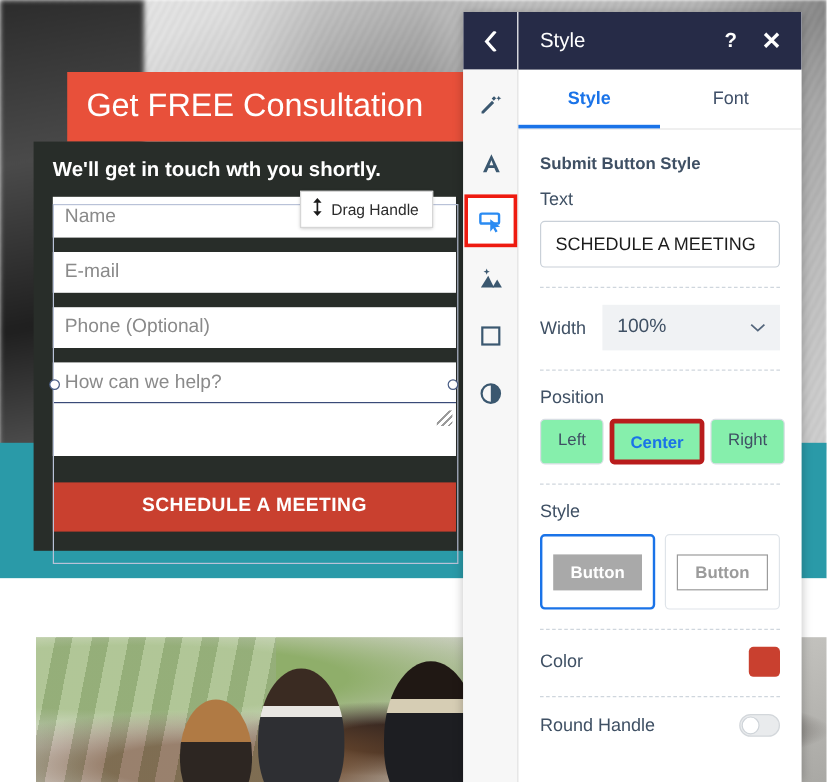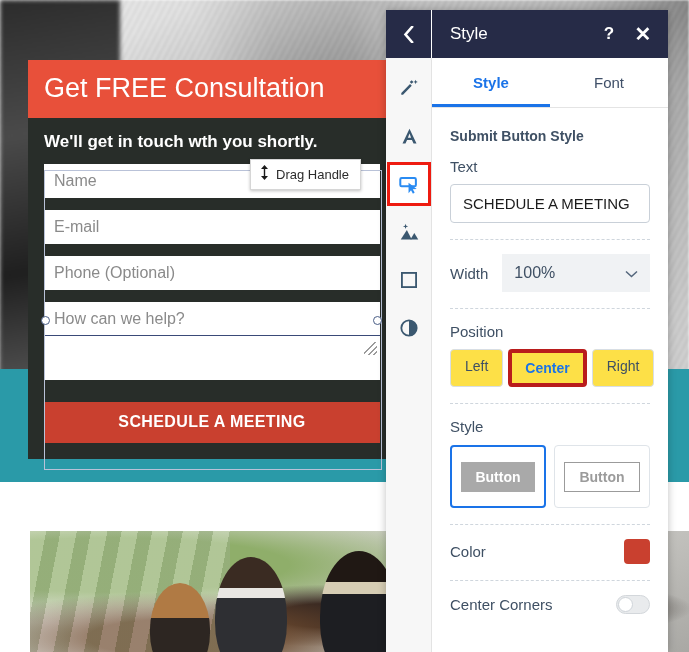--- a/index.html
+++ b/index.html
@@ -289,21 +289,21 @@
   }
 
   .seg-group { display:flex; gap:5px; margin-top:9px; }
   .seg {
     border:1px solid #d8dee4;
     border-radius:4px;
     padding:8px 14px;
     font-size:14px;
     color:#3f5064;
     cursor:pointer;
-    background:#fde047;
+    background:#86efac;
   }
   .seg.active { border:4px solid #b91c1c; color:#1a73e8; font-weight:bold; padding:7px 13px; }
 
   .style-group { display:flex; gap:8px; margin-top:10px; }
   .style-card {
     width:96px; height:63px;
     border:1px solid #dfe4e9; border-radius:4px;
     display:flex; align-items:center; justify-content:center;
     cursor:pointer; background:#ffffff;
     box-sizing:border-box;
@@ -342,21 +342,21 @@
     <div class="teal-band" style="background: rgb(42, 154, 168);"></div>
     <div class="white-below"></div>
     <div class="lower-photo">
       <div class="glass-strip"></div>
       <div class="person p-woman"></div>
       <div class="person p-man1"></div>
       <div class="person p-man2"></div>
     </div>
 
     <div id="form-widget">
-      <div class="form-head" style="background: rgb(232, 80, 58);">Get FREE Consultation</div>
+      <div class="form-head" style="background: rgb(232, 80, 58); margin-left: 28px;">Get FREE Consultation</div>
       <div class="form-body" style="background: rgb(40, 45, 41);">
         <div class="form-sub">We'll get in touch wth you shortly.</div>
         <input class="field" placeholder="Name" style="">
         <input class="field" placeholder="E-mail" style="">
         <input class="field" placeholder="Phone (Optional)" style="">
         <div class="textarea-wrap">
           <textarea class="field textarea-field" placeholder="How can we help?" style=""></textarea>
           <div class="ta-divider"></div>
           <div class="ta-grip"></div>
         </div>
@@ -505,21 +505,21 @@
           <div class="divider"></div>
 
           <div class="block row-between">
             <div class="row-label">Color</div>
             <div class="swatch" style="background: rgb(201, 64, 47);"></div>
           </div>
 
           <div class="divider"></div>
 
           <div class="block row-between">
-            <div class="row-label">Center Corners</div>
+            <div class="row-label">Round Handle</div>
             <div class="toggle">
               <div class="knob"></div>
             </div>
           </div>
 
         </div>
       </div>
     </div>
   </div>
 </div>

